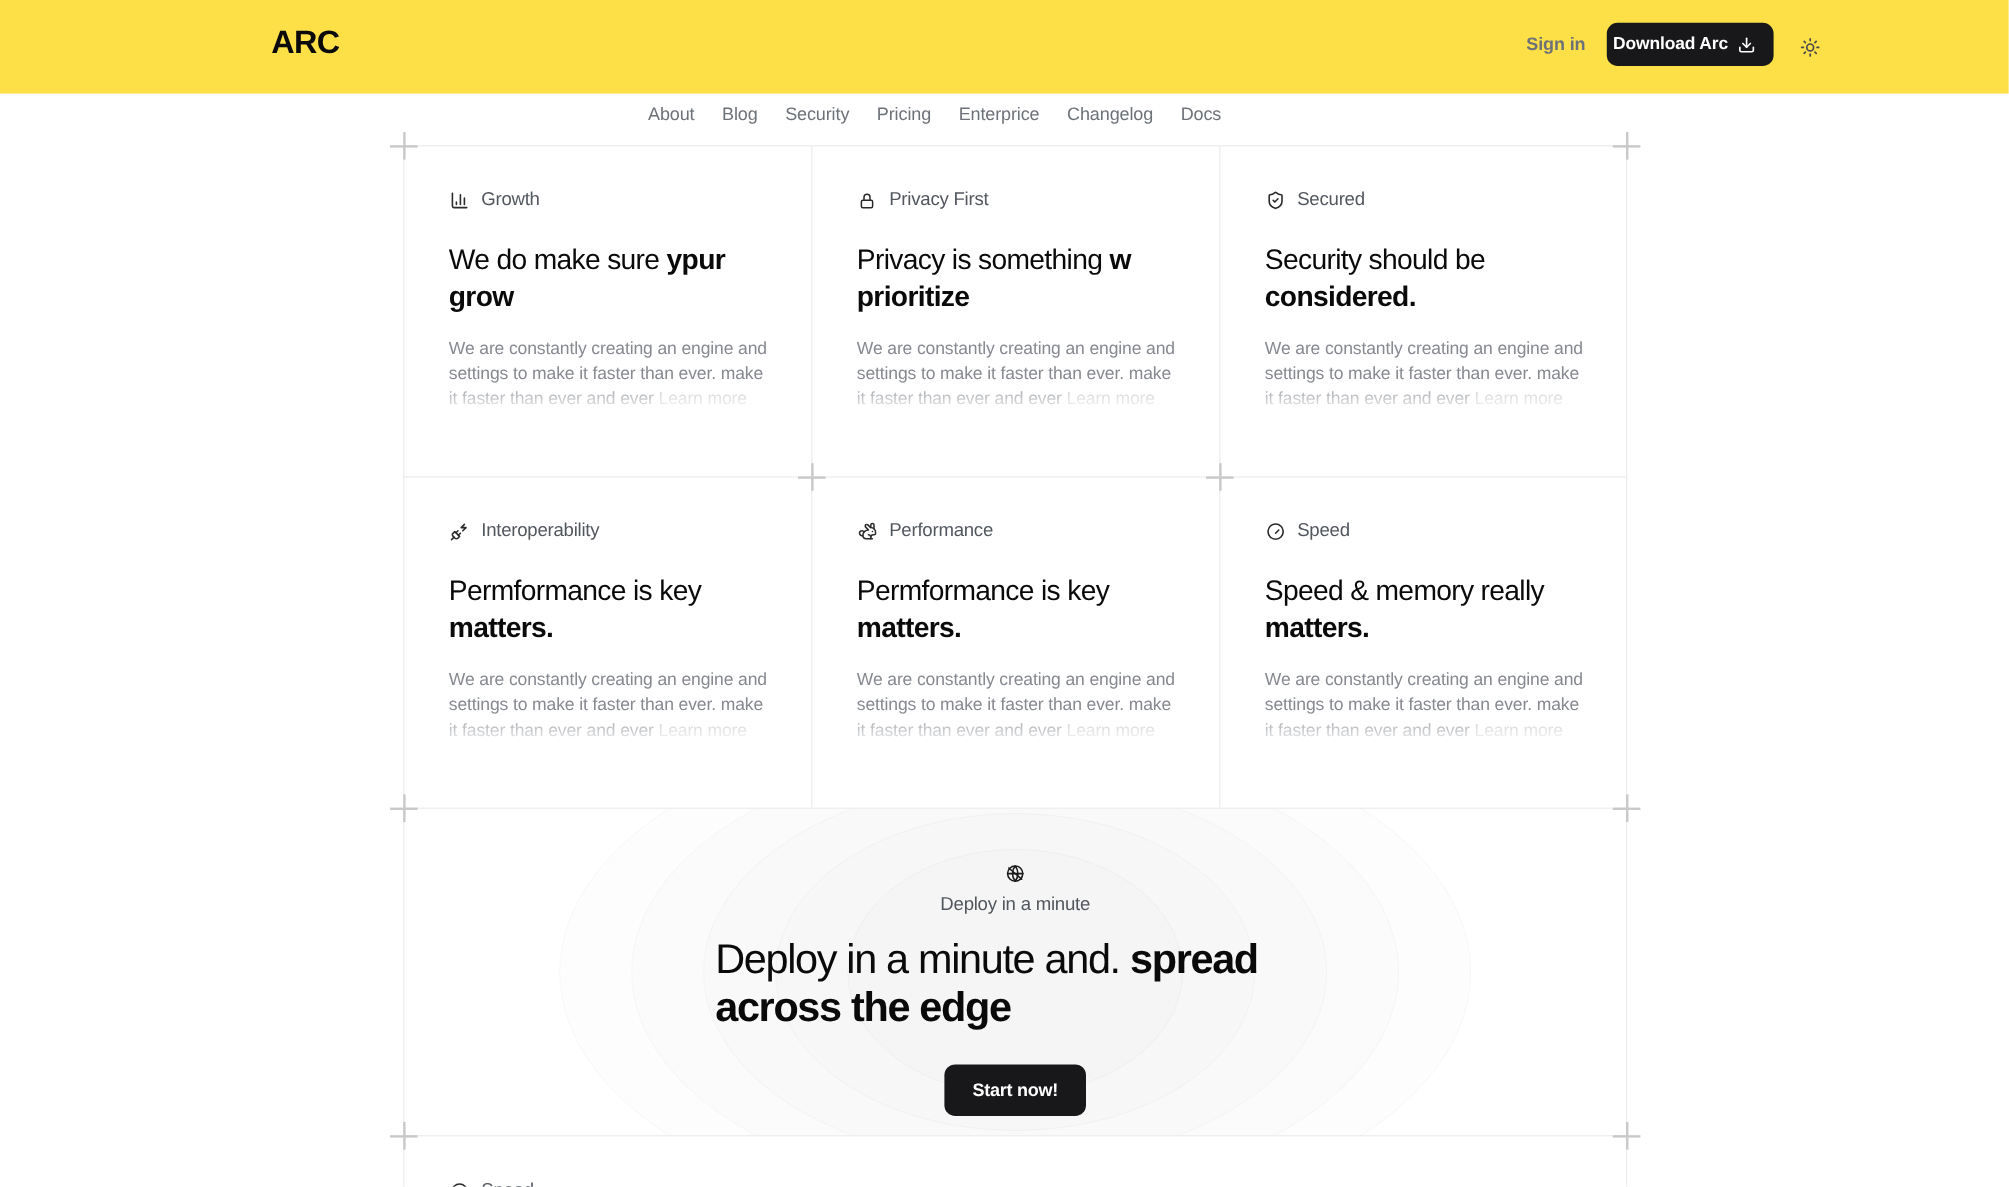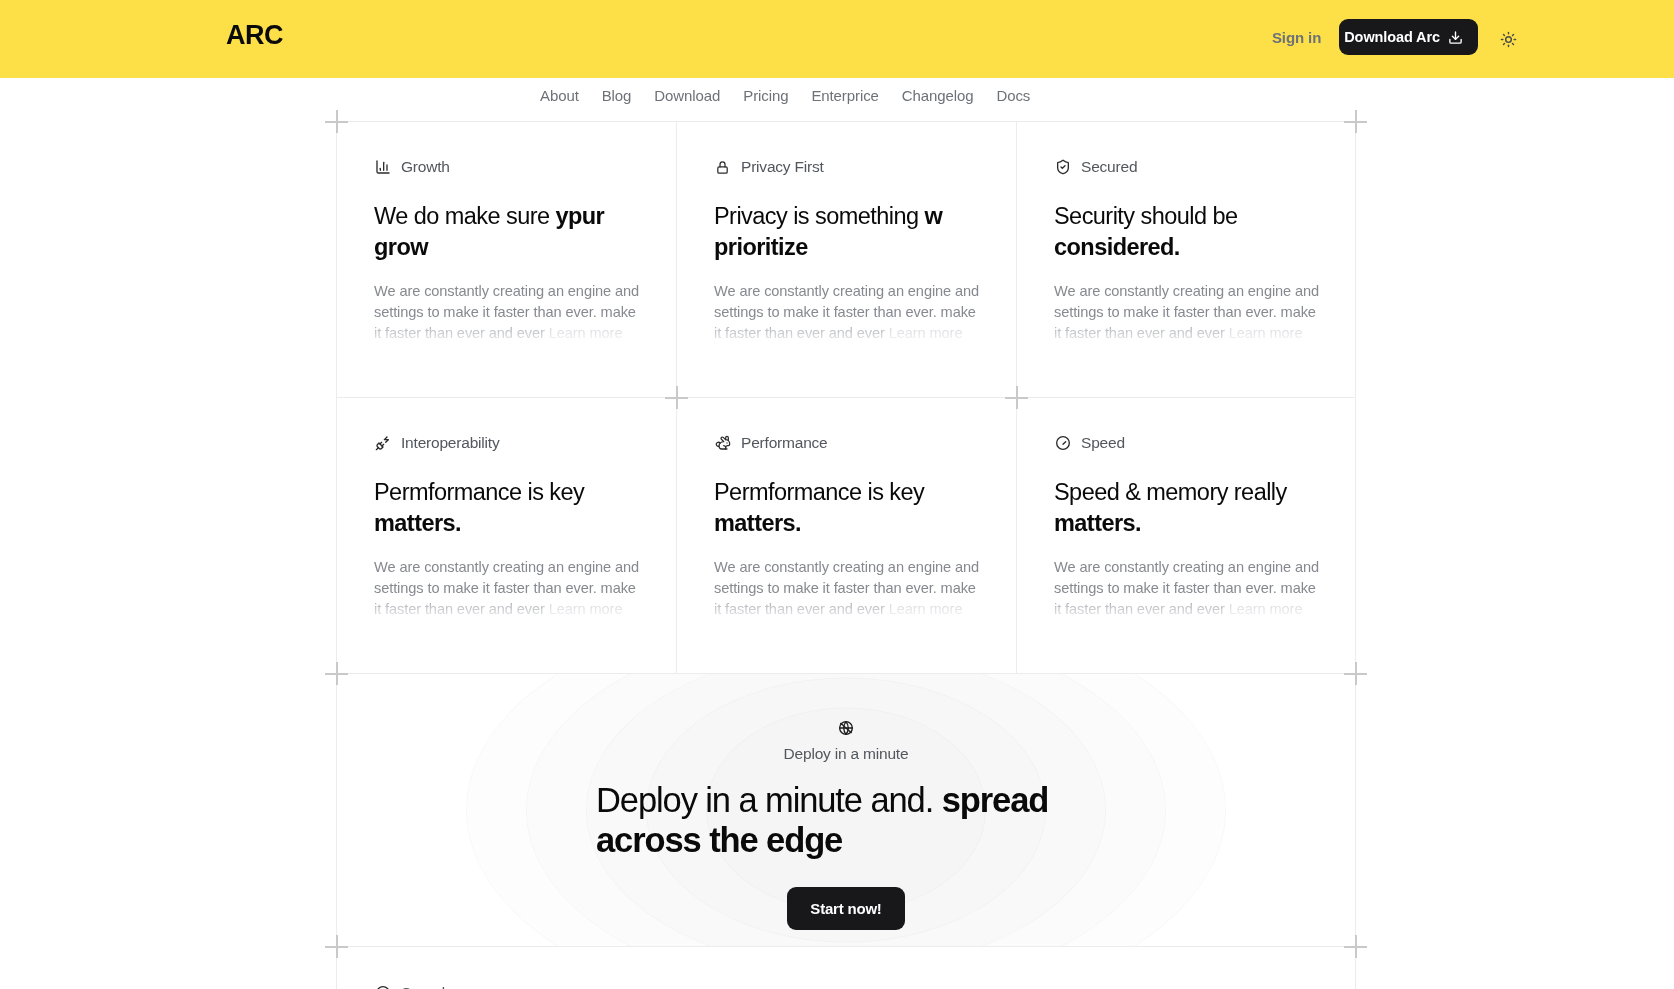--- a/index.html
+++ b/index.html
@@ -181,21 +181,21 @@
 <body>
 
 <div class="page">
 
   <div class="header">
     <div class="logo">ARC</div>
 
     <nav class="nav">
       <a href="#">About</a>
       <a href="#">Blog</a>
-      <a href="#">Download</a>
+      <a href="#">Security</a>
       <a href="#">Pricing</a>
       <a href="#">Enterprice</a>
       <a href="#">Changelog</a>
       <a href="#">Docs</a>
     </nav>
 
     <div class="header-right">
       <a class="signin" href="#">Sign in</a>
       <button class="dl-btn">
         <span>Download Arc</span>

